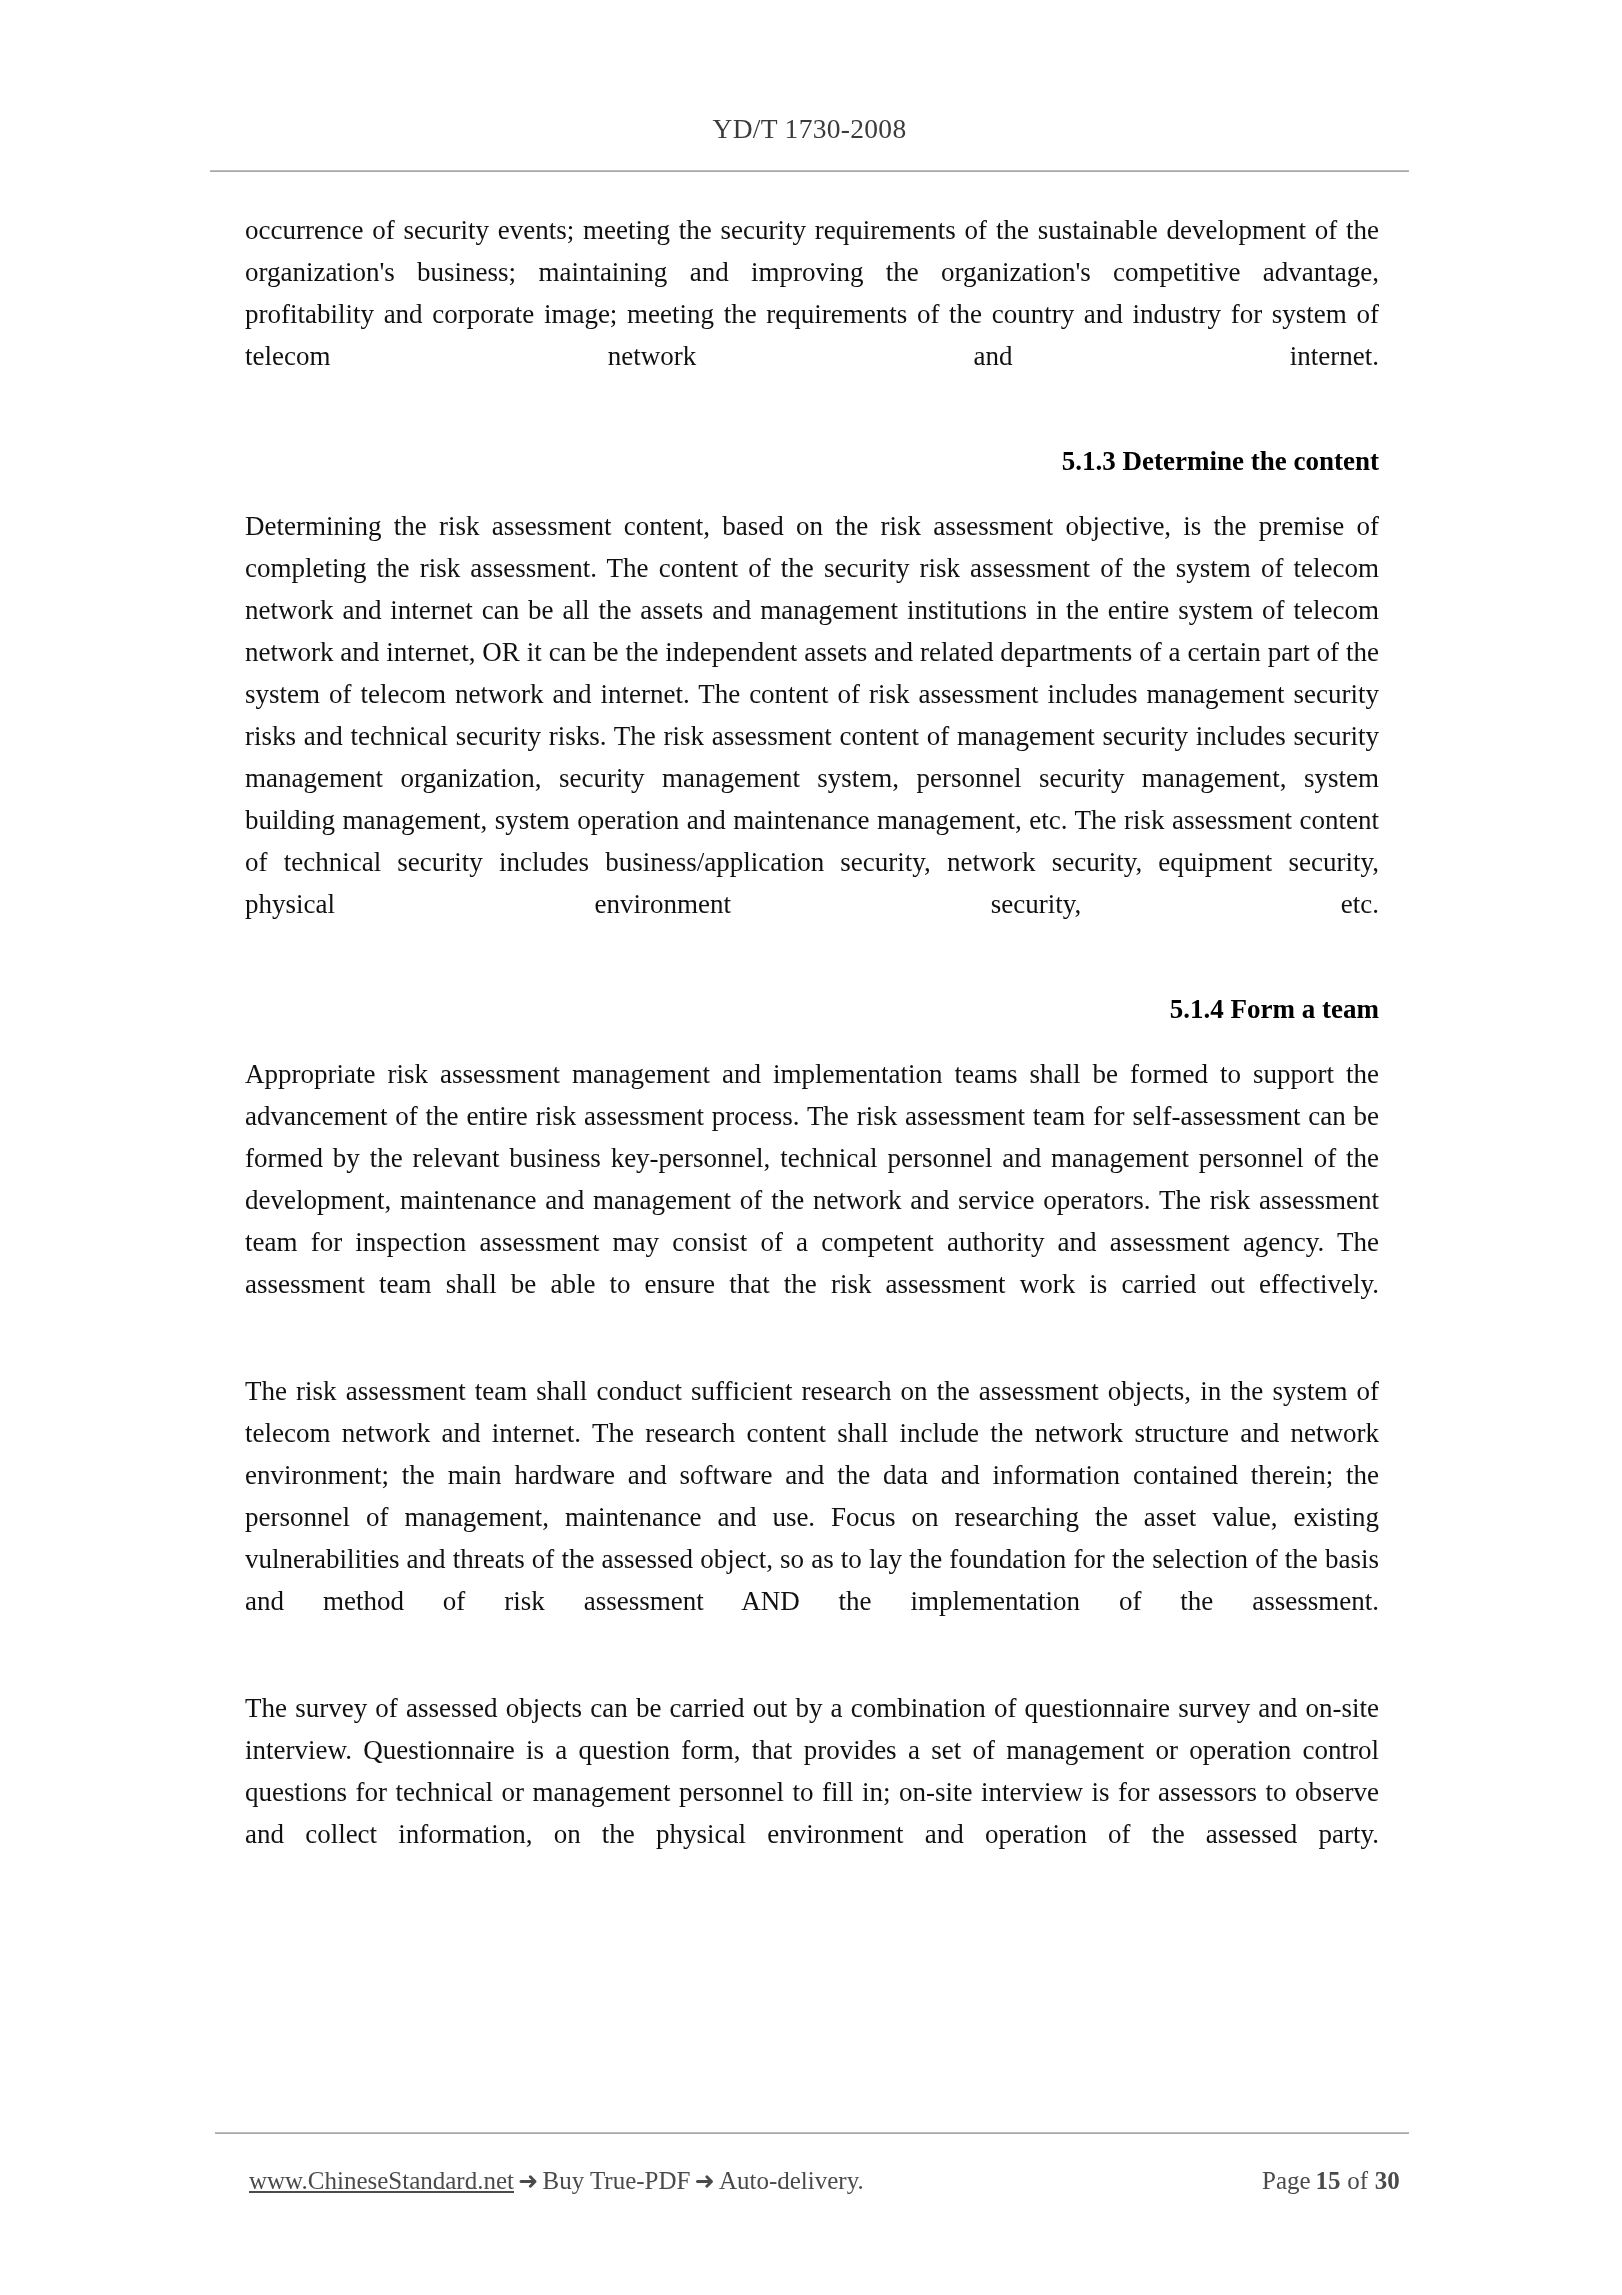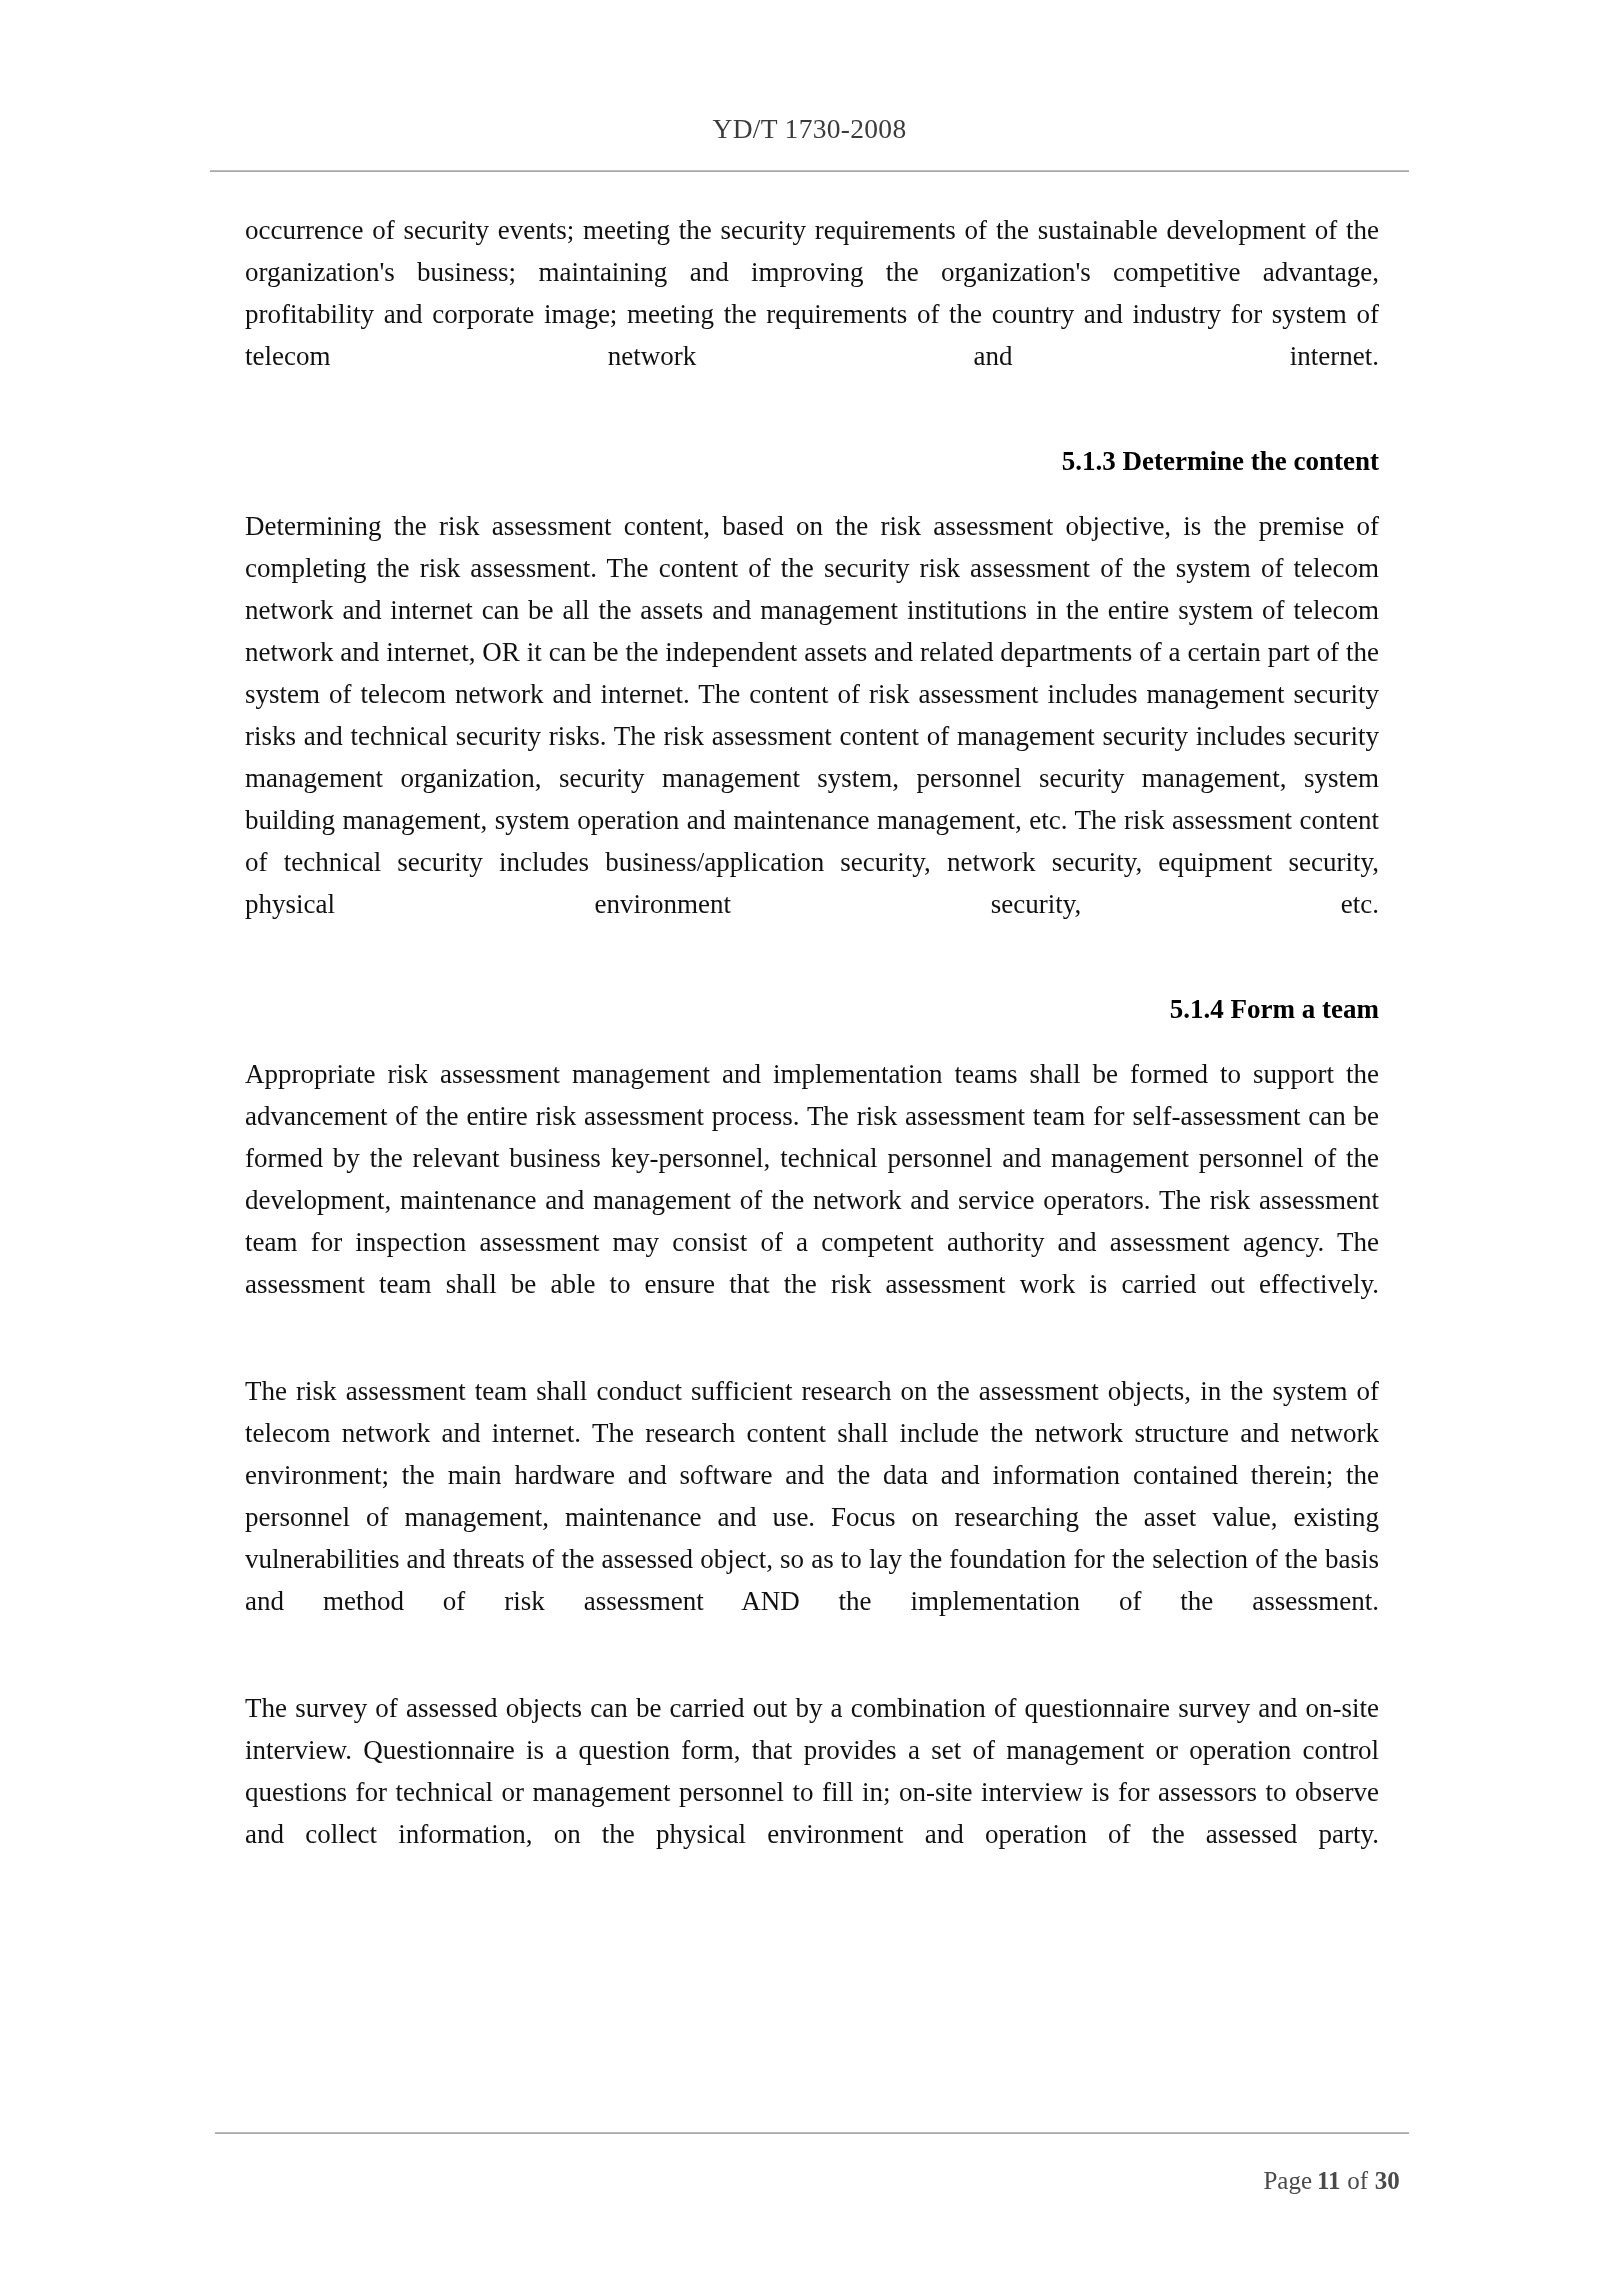--- a/index.html
+++ b/index.html
@@ -161,20 +161,23 @@
 
     <p class="para">The risk assessment team shall conduct sufficient research on the assessment objects, in the system of telecom network and internet. The research content shall include the network structure and network environment; the main hardware and software and the data and information contained therein; the personnel of management, maintenance and use. Focus on researching the asset value, existing vulnerabilities and threats of the assessed object, so as to lay the foundation for the selection of the basis and method of risk assessment AND the implementation of the assessment.</p>
 
     <p class="para">The survey of assessed objects can be carried out by a combination of questionnaire survey and on-site interview. Questionnaire is a question form, that provides a set of management or operation control questions for technical or management personnel to fill in; on-site interview is for assessors to observe and collect information, on the physical environment and operation of the assessed party.</p>
 
   </div>
 
   <div class="footer-rule"></div>
 
   <div class="footer">
+    <div class="footer-left">
+      <span class="footer-link">www.ChineseStandard.net</span><span class="footer-arrow">➜</span><span>Buy True-PDF</span><span class="footer-arrow">➜</span><span>Auto-delivery.</span>
+    </div>
 
     <div class="footer-right">
-      <span>Page</span><span class="num">11</span><span class="of">of</span><span class="num">30</span>
+      <span>Page</span><span class="num">15</span><span class="of">of</span><span class="num">30</span>
     </div>
   </div>
 
 </div>
 
 
 </body></html>

